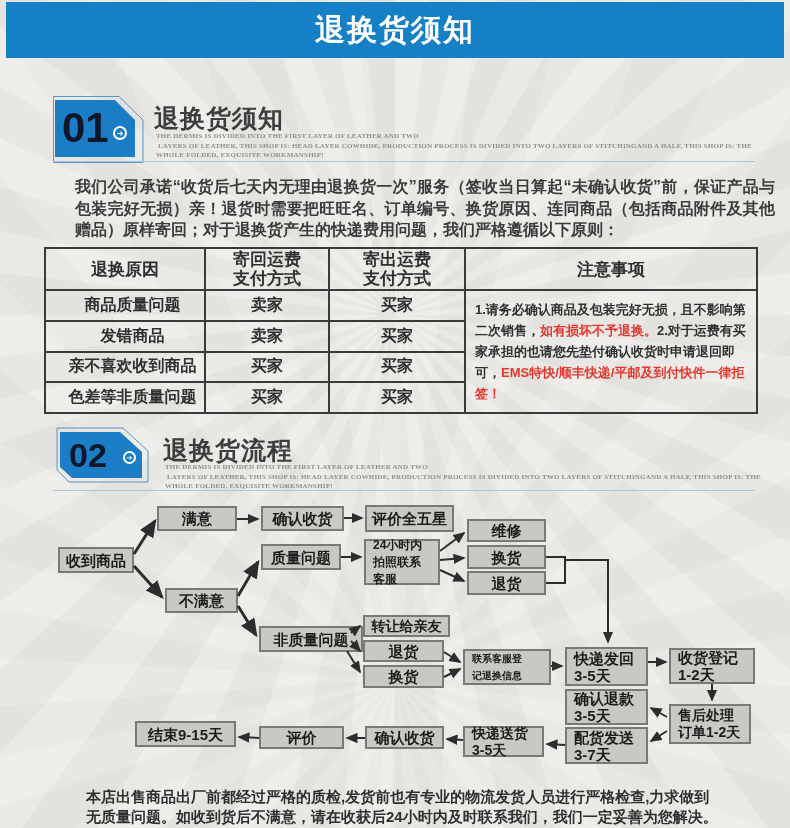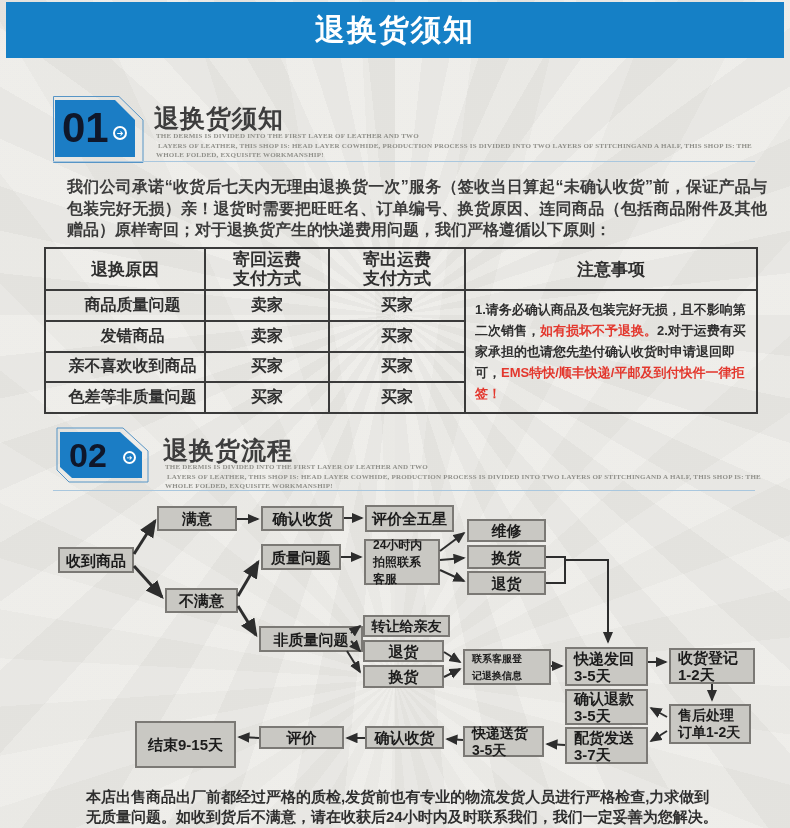--- a/index.html
+++ b/index.html
@@ -16,21 +16,21 @@
   .banner-title{color:#fff;font-size:30px;font-weight:bold;letter-spacing:2px;}
   .badge{position:absolute;}
   .badge svg{position:absolute;left:0;top:0;}
   .badge .num{position:absolute;color:#0f172a;font-weight:bold;font-family:"Liberation Sans",sans-serif;}
   .badge .circ{position:absolute;border:2px solid #fff;border-radius:50%;color:#fff;
                display:flex;align-items:center;justify-content:center;box-sizing:border-box;}
   .sec-title{position:absolute;font-size:25px;font-weight:bold;color:#3d3d3d;letter-spacing:1px;}
   .sec-sub{position:absolute;font-family:"Liberation Serif",serif;font-weight:bold;font-size:7px;
            line-height:9.5px;color:#90908a;white-space:pre;letter-spacing:.2px;}
   .divider{position:absolute;height:1px;background:#a9c7de;}
-  .para{position:absolute;left:67px;top:176px;width:700px;font-size:16px;line-height:21.5px;
+  .para{position:absolute;left:75px;top:176px;width:700px;font-size:16px;line-height:21.5px;
         color:#3b3b3b;font-weight:600;text-align:justify;}
   table.policy{position:absolute;left:44px;top:247px;border-collapse:collapse;table-layout:fixed;
         width:712px;}
   table.policy th,table.policy td{border:2px solid #3a3a3a;color:#2f2f2f;box-sizing:border-box;}
   table.policy th{font-size:17px;font-weight:bold;height:39px;text-align:center;white-space:pre-line;line-height:19px;}
   table.policy td{font-size:16px;font-weight:600;height:28px;text-align:center;}
   table.policy td.c1{text-align:center;padding-left:16px;}
   table.policy td.notes{font-size:13px;font-weight:bold;text-align:left;vertical-align:top;
         padding:8px 9px;line-height:21px;}
   .red{color:#e3372d;}
@@ -150,21 +150,21 @@
     <div class="fbox ml" style="left: 565px; top: 689px; width: 83px; height: 36px;">确认退款
 3-5天</div>
     <div class="fbox ml" style="left: 669px; top: 704px; width: 82px; height: 40px; font-size: 14px;">售后处理
 订单1-2天</div>
     <div class="fbox ml" style="left: 565px; top: 727px; width: 83px; height: 37px;">配货发送
 3-7天</div>
     <div class="fbox ml" style="left: 463px; top: 726px; width: 81px; height: 31px; font-size: 14px;">快递送货
 3-5天</div>
     <div class="fbox" style="left: 365px; top: 726px; width: 79px; height: 23px;">确认收货</div>
     <div class="fbox" style="left: 259px; top: 726px; width: 85px; height: 23px;">评价</div>
-    <div class="fbox" style="left: 135px; top: 721px; width: 101px; height: 47px;">结束9-15天</div>
+    <div class="fbox" style="left: 135px; top: 721px; width: 101px; height: 26px;">结束9-15天</div>
   </div>
 <svg id="arrows" width="790" height="828">
   <defs>
     <marker id="arr" viewBox="0 0 8 8" refX="6" refY="3" markerWidth="7" markerHeight="7" orient="auto">
       <path d="M0,0 L7,3 L0,6 Z" fill="#2d2d2d"></path>
     </marker>
   </defs>
 <line x1="134" y1="554" x2="155" y2="521" stroke="#2d2d2d" stroke-width="3" marker-end="url(#arr)"></line>
     <line x1="134" y1="566" x2="162" y2="597" stroke="#2d2d2d" stroke-width="3" marker-end="url(#arr)"></line>
     <line x1="237" y1="519" x2="258" y2="519" stroke="#2d2d2d" stroke-width="2" marker-end="url(#arr)"></line>

